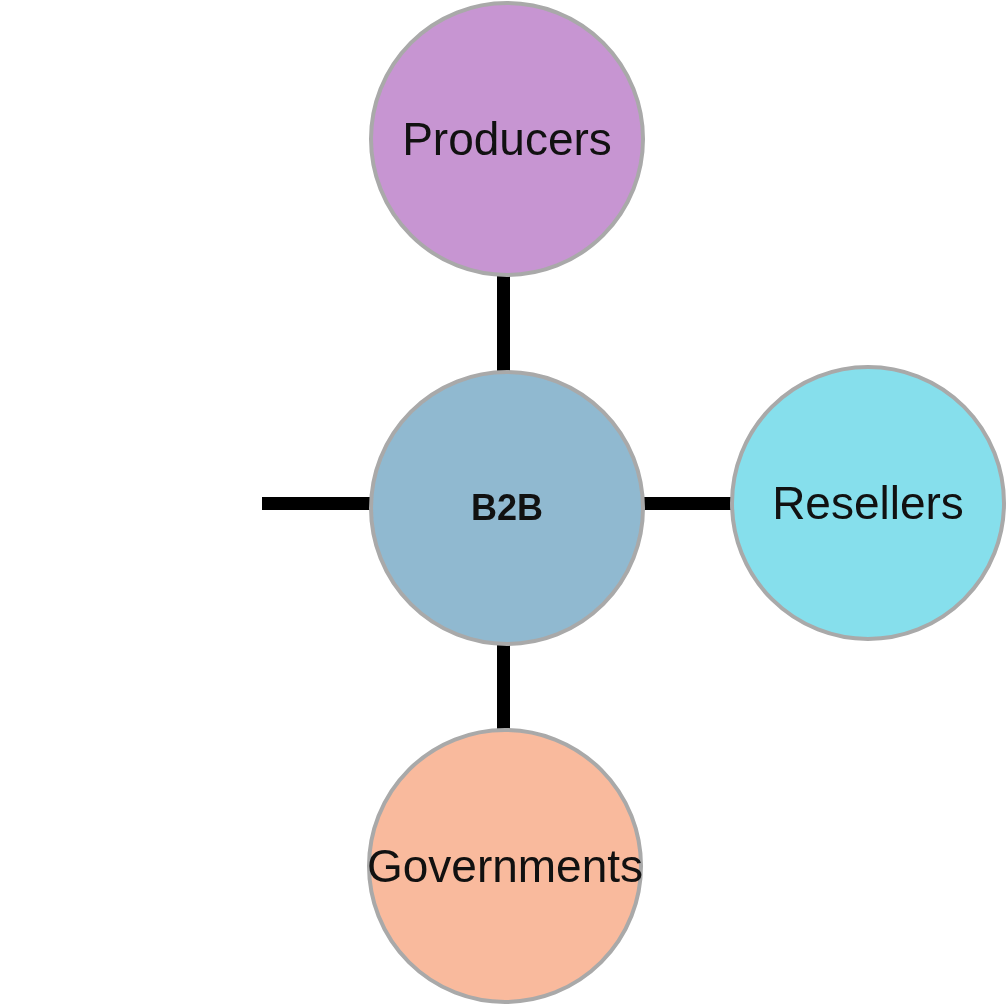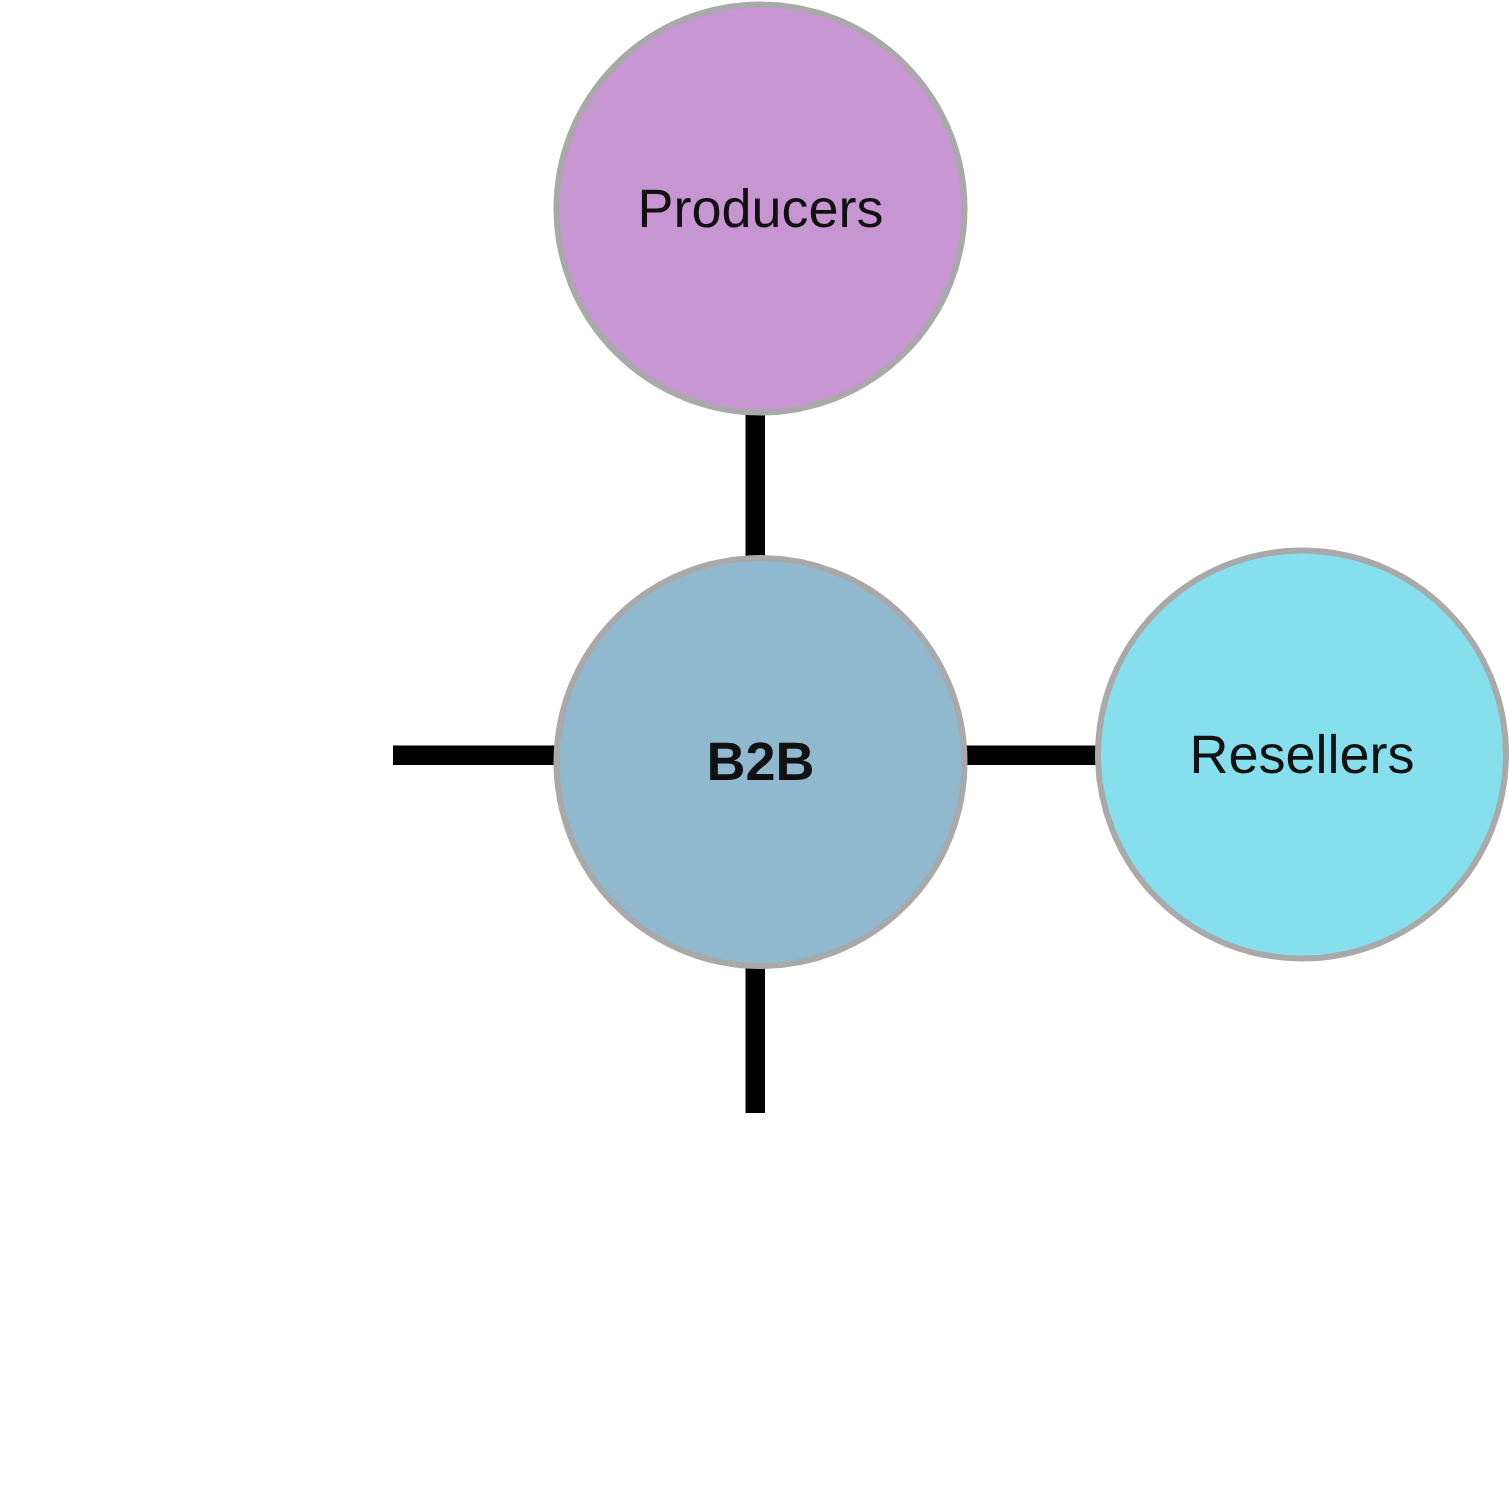--- a/index.html
+++ b/index.html
@@ -35,21 +35,21 @@
     border-radius: 50%;
     box-sizing: border-box;
     border: 4px solid #a9a9a9;
     display: flex;
     align-items: center;
     justify-content: center;
     text-align: center;
     z-index: 2;
   }
   .node-label {
-    font-size: 36px;
+    font-size: 46px;
     font-weight: 400;
     line-height: 1.1;
     white-space: nowrap;
   }
   #node-producers    { left: 369px; top: 1px;   background: #c795d2; }
   #node-institutions { left: 4px;   top: 363px; background: #8fc9b9; }
   #node-resellers    { left: 730px; top: 365px; background: #86dfec; }
   #node-governments  { left: 367px; top: 728px; background: #f9ba9d; }
   #node-center       { left: 369px; top: 370px; background: #90b9d0; }
 
@@ -71,20 +71,23 @@
   <div class="connector horizontal" id="connector-right"></div>
 
   <div class="node" id="node-producers">
     <span class="node-label">Producers</span>
   </div>
 
   <div class="node" id="node-resellers">
     <span class="node-label">Resellers</span>
   </div>
 
+  <div class="node" id="node-governments">
+    <span class="node-label">Governments</span>
+  </div>
 
 
   <div class="node" id="node-center">
     <span class="center-label">
       <span class="line">B2B</span>
     </span>
   </div>
 
 </div>
 

